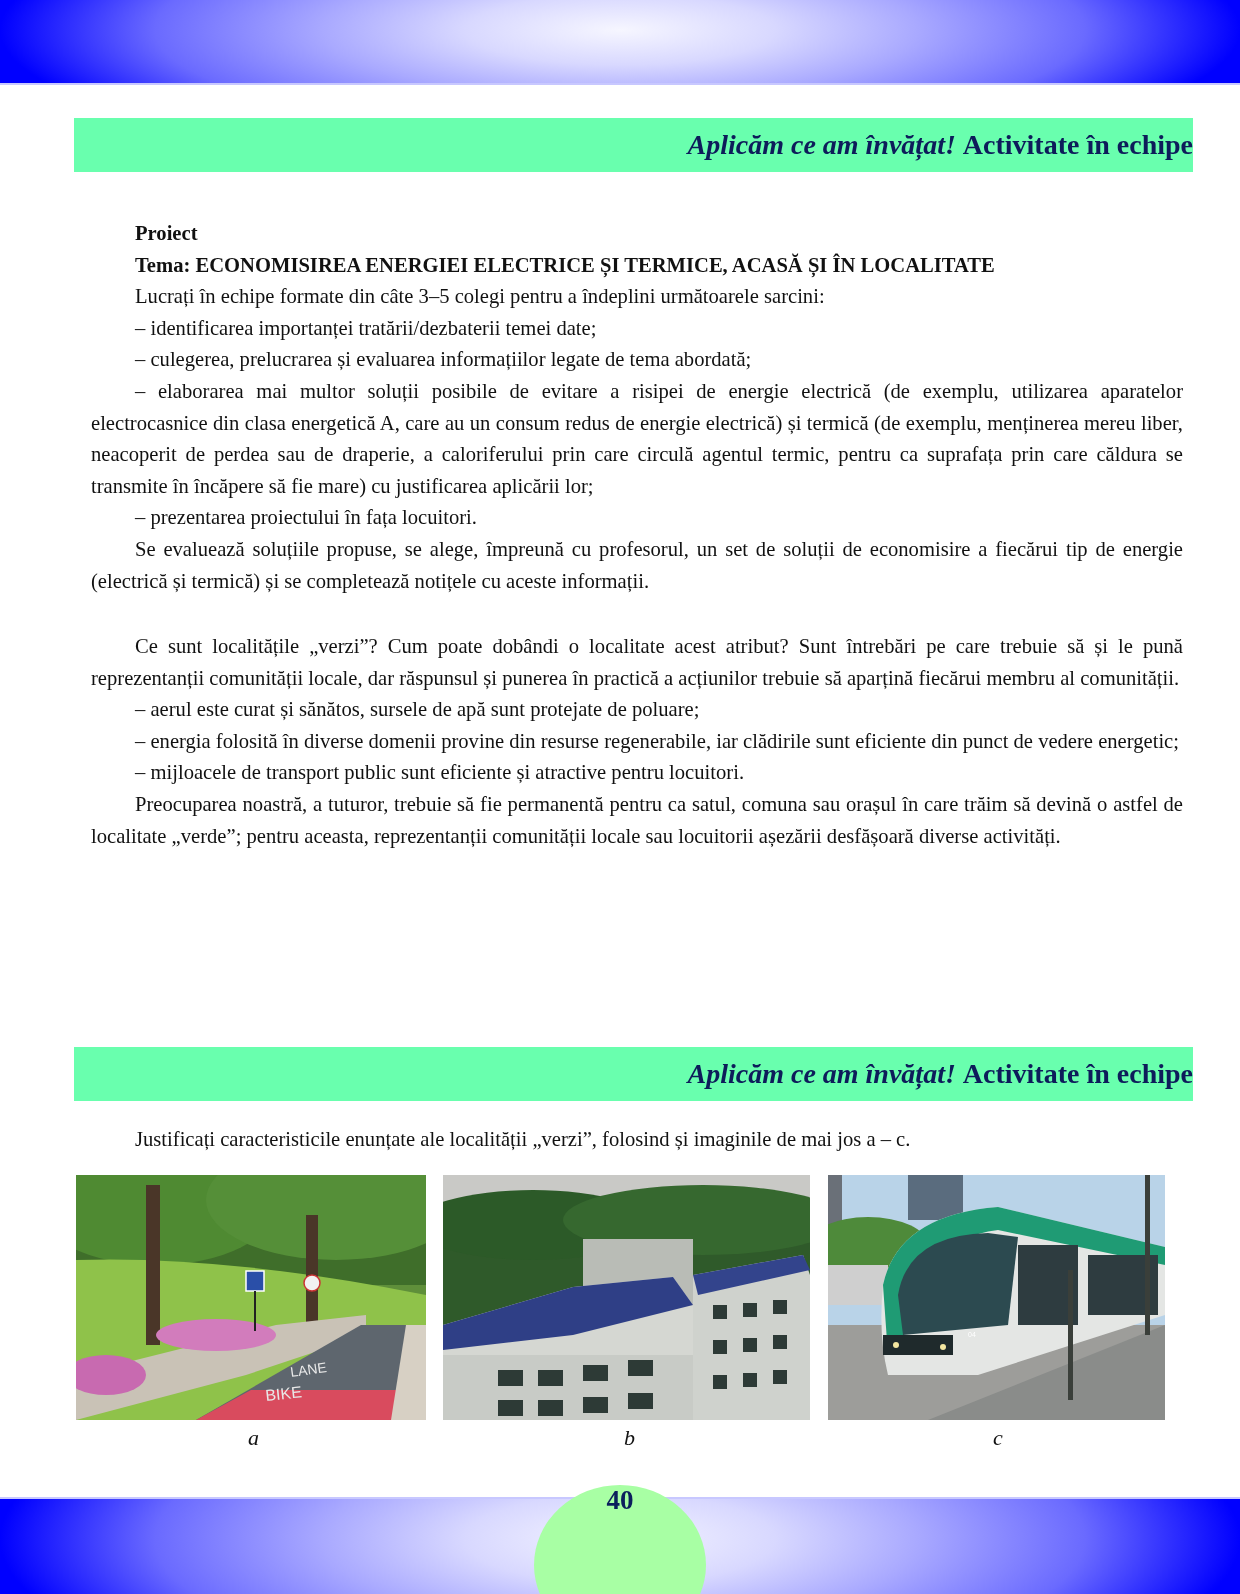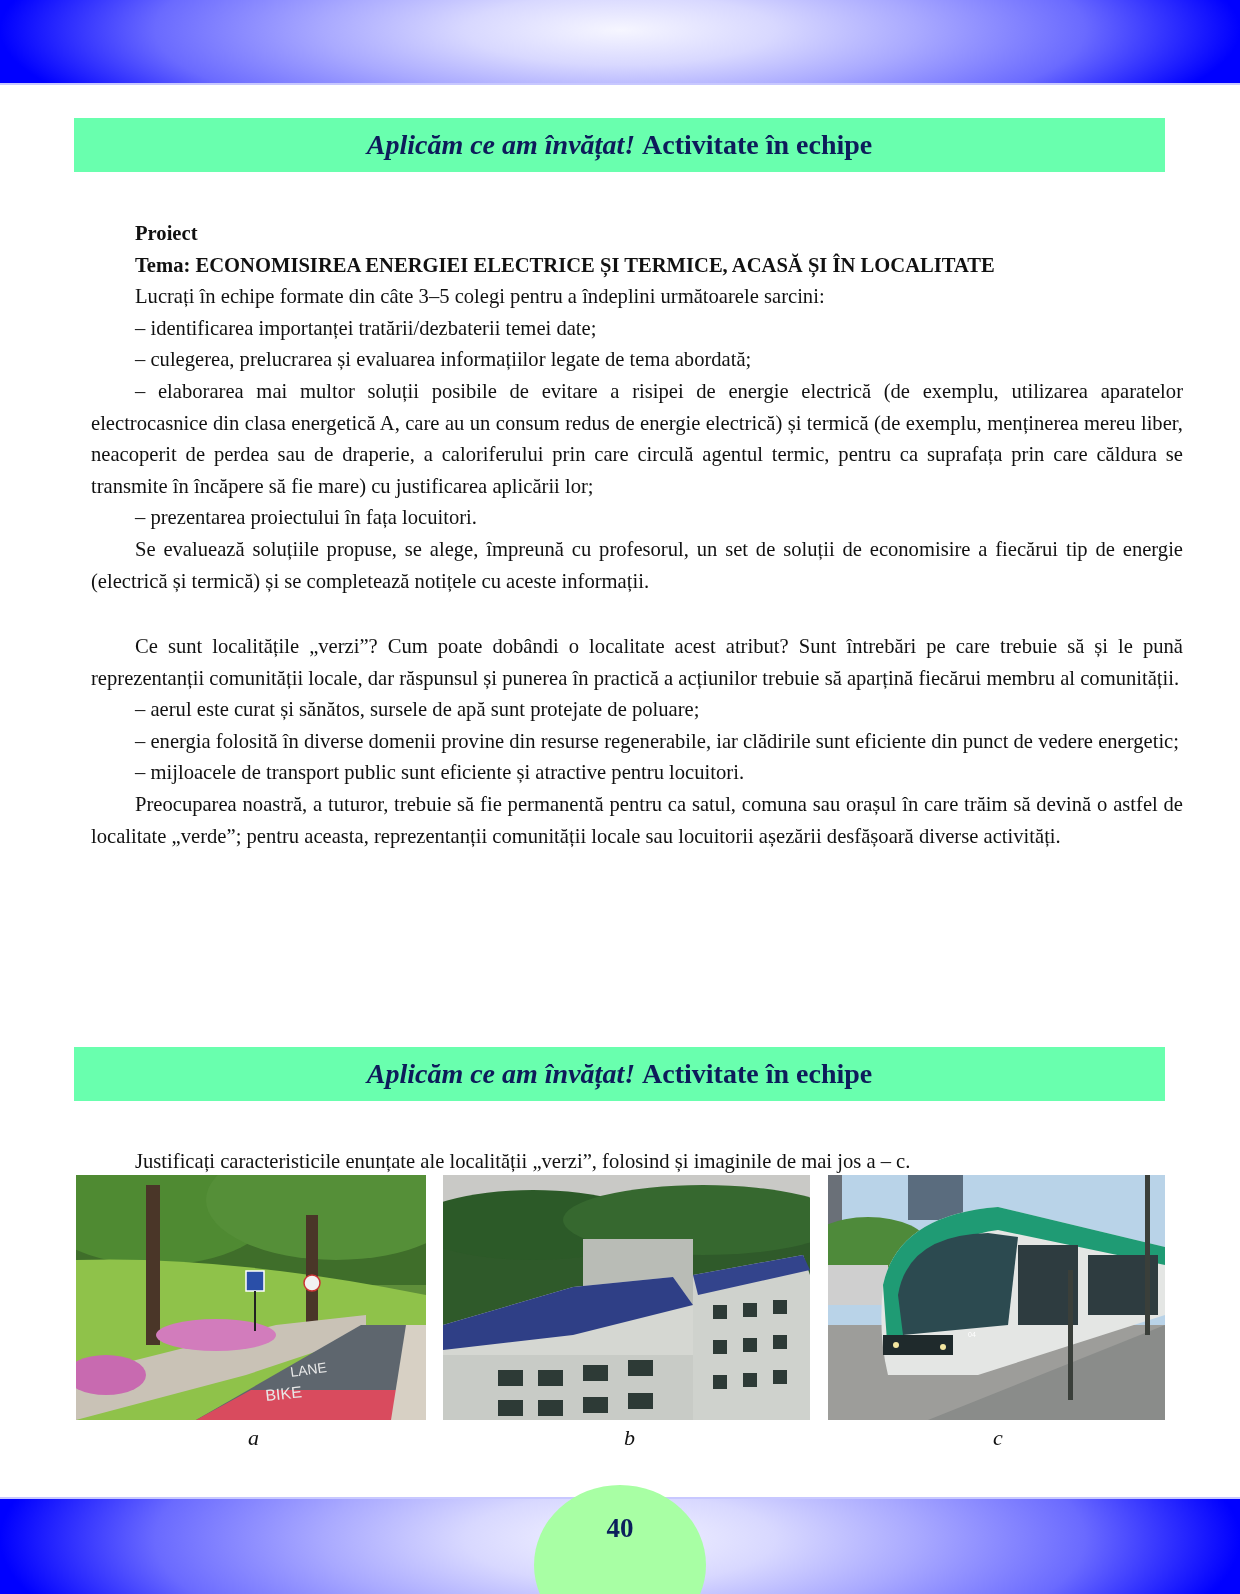--- a/index.html
+++ b/index.html
@@ -19,45 +19,45 @@
     background: radial-gradient(ellipse 620px 180px at 620px 40px, #f4f4ff 0%, #d8d8ff 25%, #a9a9ff 48%, #6a6aff 75%, #0000ff 100%);
     border-top: 2px solid #c8c8ff;
   }
   .page-badge {
     position: absolute; left: 534px; top: 1485px; width: 172px; height: 160px;
     border-radius: 50%;
     background: #a8ffa4;
     text-align: center;
   }
   .page-number {
-    display: block; margin-top: 28px;
+    display: block; margin-top: 0;
     font-weight: bold; font-size: 27px; color: #0b1f5c;
   }
   .banner {
     position: absolute; left: 74px; width: 1091px; height: 54px;
     background: #69ffae;
-    text-align: center; line-height: 54px;
-    font-size: 28px; color: #0d1c5a;
+    text-align: right; line-height: 54px;
+    font-size: 28px; color: #0d1c5a; padding-left: 28px;
   }
   .banner .it { font-style: italic; font-weight: bold; }
   .banner .bd { font-weight: bold; }
   #banner1 { top: 118px; }
   #banner2 { top: 1047px; }
 
   .text-block {
     position: absolute; left: 91px; width: 1092px;
     font-size: 20.6px; line-height: 31.6px;
     text-align: justify;
   }
   .text-block p { margin: 0; }
   .indent { text-indent: 44px; }
   .bold { font-weight: bold; }
   #project-block { top: 218px; }
   #section-c { top: 631px; }
-  #activity-text { top: 1124px; margin-top: 22px; }
+  #activity-text { top: 1124px; }
 
   .photo {
     position: absolute; top: 1175px; height: 245px; overflow: hidden;
   }
   #photo-a { left: 76px; width: 350px; }
   #photo-b { left: 443px; width: 367px; }
   #photo-c { left: 828px; width: 337px; }
   .photo svg { width: 100%; height: 100%; display: block; }
   .caption {
     position: absolute; top: 1425px; font-style: italic; font-size: 22px;

